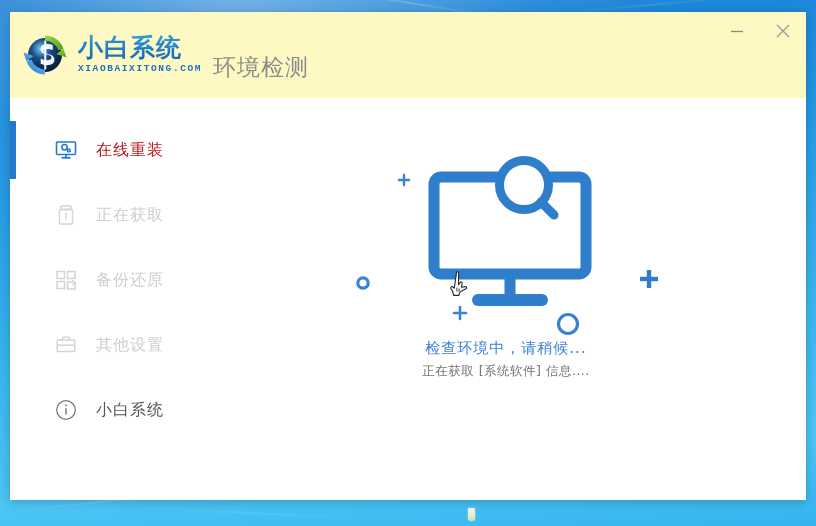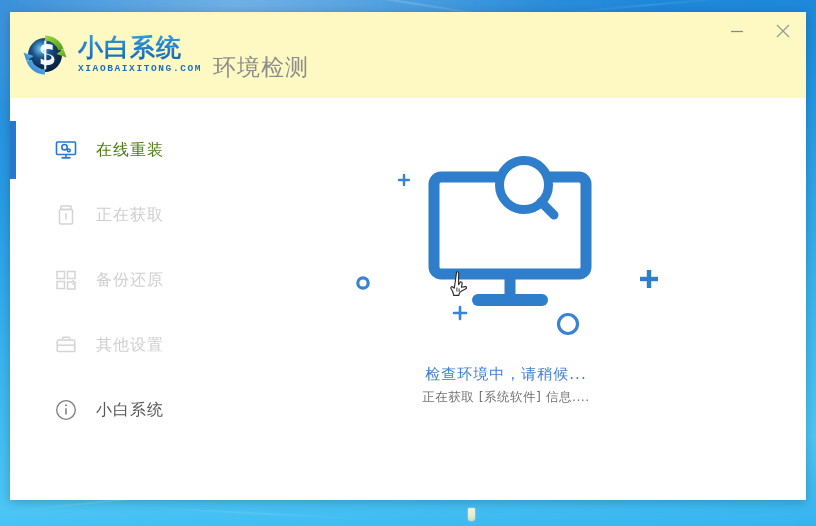--- a/index.html
+++ b/index.html
@@ -117,35 +117,35 @@
     position: absolute; left: 44px; top: 50%;
     transform: translateY(-50%);
     width: 24px; height: 24px;
     display: flex; align-items: center; justify-content: center;
   }
   .nav-item .nav-label {
     position: absolute; left: 86px; top: 50%;
     transform: translateY(-50%);
     font-size: 16px; letter-spacing: 1px;
   }
-  .nav-item.active .nav-label { color: #4d7c0f; }
+  .nav-item.active .nav-label { color: #b91c1c; }
   .nav-item.disabled .nav-label { color: #cfcfcf; }
   .nav-item.help .nav-label { color: #555; }
 
   
   #main {
     position: absolute; left: 196px; top: 86px;
     width: 600px; height: 402px;
     background: #fff;
   }
   #illus {
     position: absolute; left: 0; top: 0; width: 600px; height: 402px;
   }
   #status-wrap {
-    position: absolute; left: 0; top: 264px; width: 600px;
+    position: absolute; left: 0; top: 238px; width: 600px;
     text-align: center;
   }
   #status-main {
     font-size: 15px; color: #3d7fd0; letter-spacing: 1px; line-height: 24px;
   }
   #status-sub {
     font-size: 12.5px; color: #737373; letter-spacing: .5px; line-height: 22px;
   }
 </style>
 </head>

